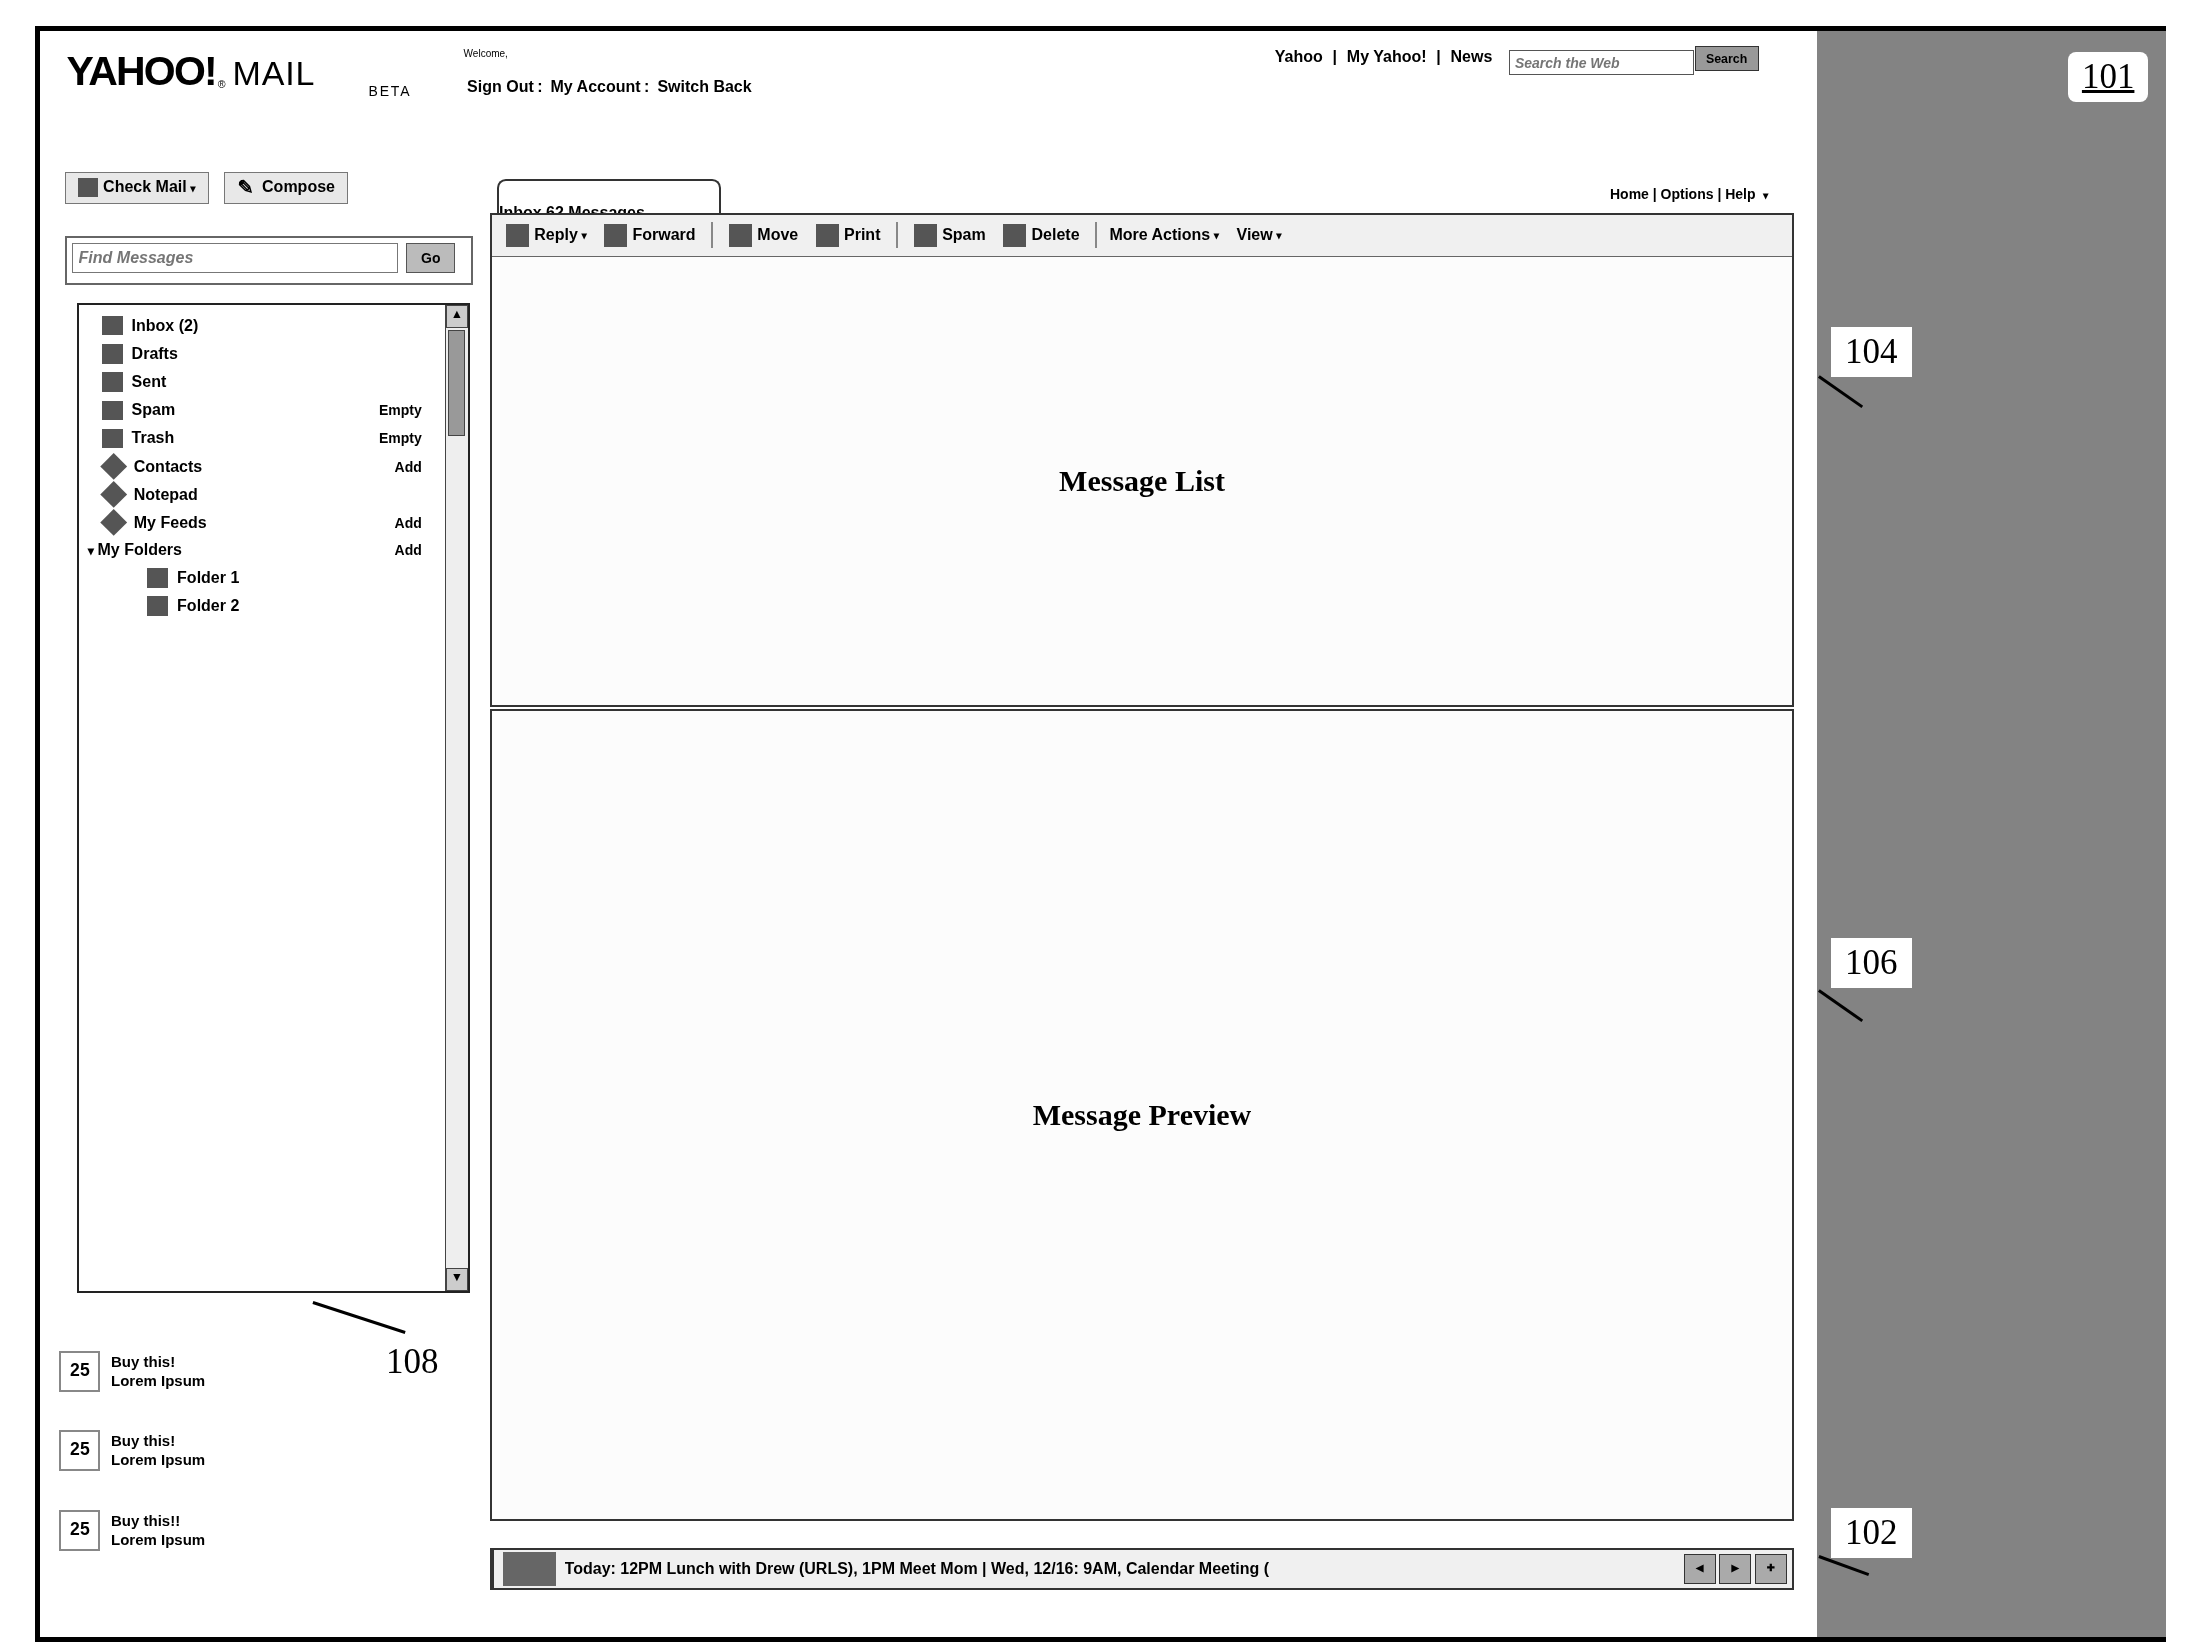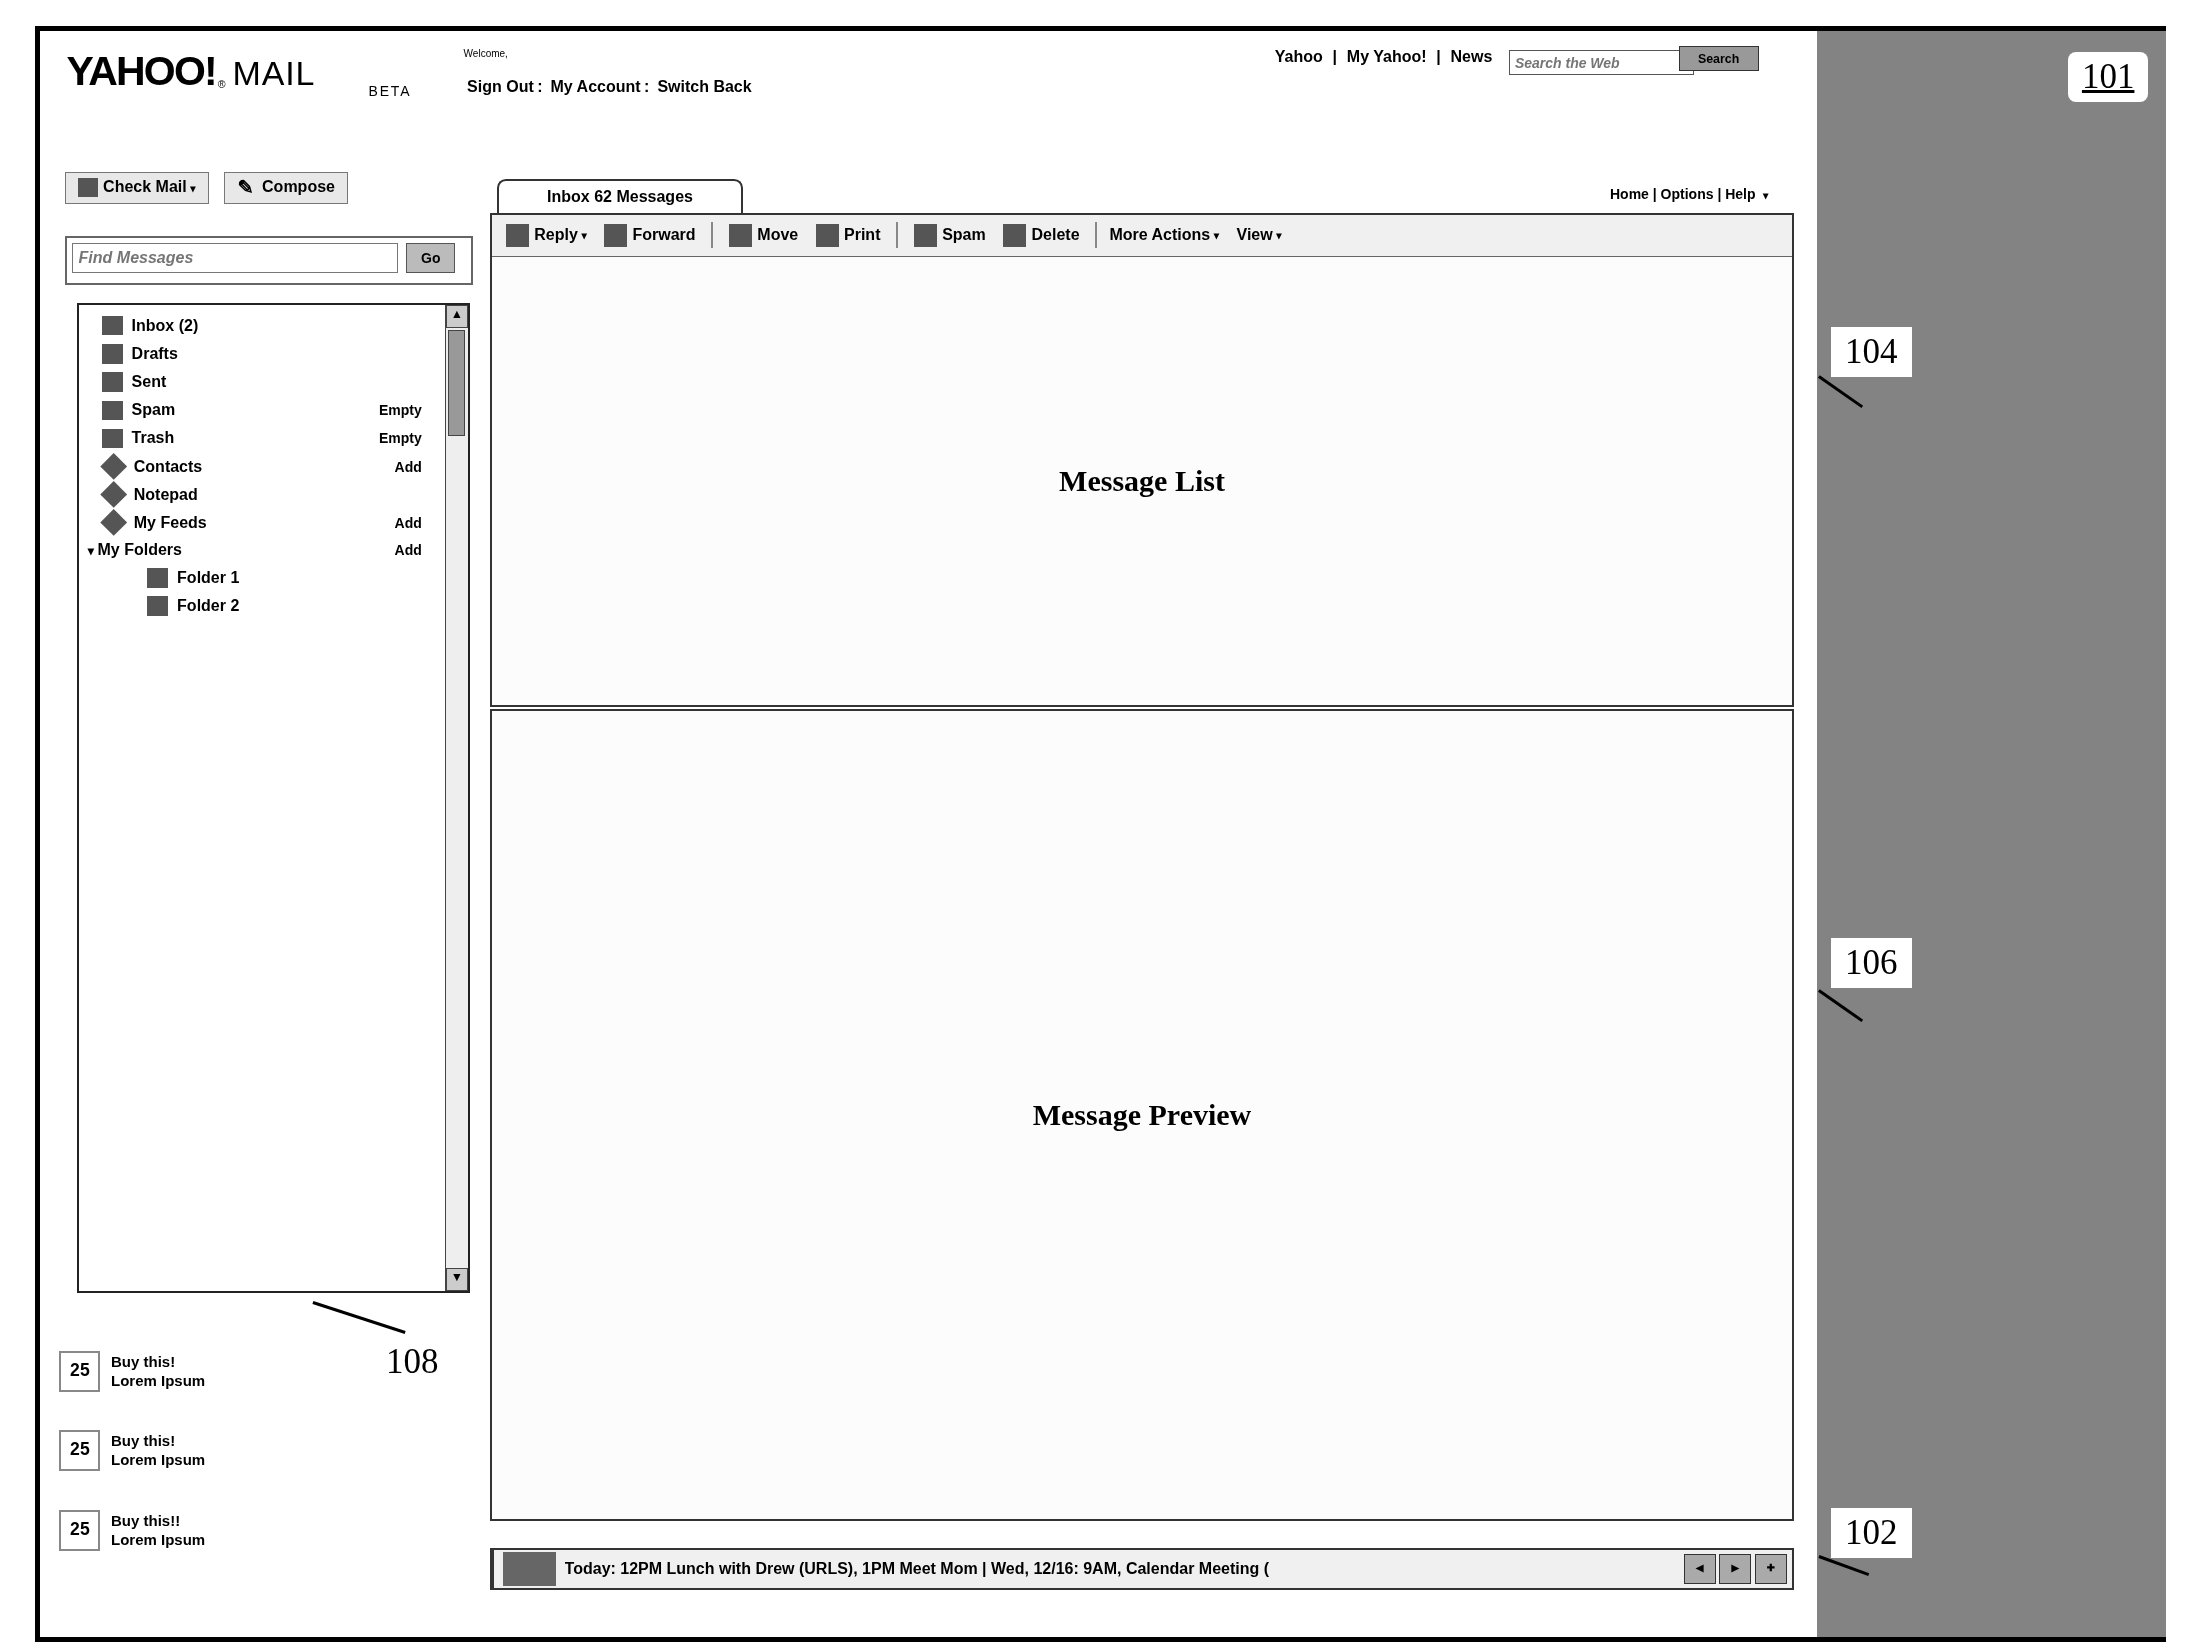--- a/index.html
+++ b/index.html
@@ -15,21 +15,21 @@
 .logo-yh { font-size: 41px; letter-spacing: -1.8px; color: #000; font-weight: 900; }
 .logo-bang { font-size: 41px; font-weight: 900; }
 .logo-mail { font-size: 34px; font-family: Arial Narrow, Arial; letter-spacing: 0.9px; margin-left: 7px; }
 .logo-beta { position: absolute; left: 311px; top: 42px; font-size: 14px; letter-spacing: 1.8px; }
 .welcome { position: absolute; left: 406px; top: 7px; font-size: 10px; font-weight: normal; }
 .subrow { position: absolute; left: 406px; top: 37px; font-size: 16px; font-weight: bold; }
 .subrow span { margin: 0 3.5px; }
 .topnav { position: absolute; right: 300px; top: 7px; font-size: 16px; font-weight: bold; }
 .topnav span { margin: 0 5.3px; }
 .search-box { position: absolute; right: 104px; top: 9px; width: 185px; height: 25px; border: 1.8px solid #555; font-size: 14px; padding: 1.8px 5.3px; font-style: italic; font-weight: bold; background: #fff; }
-.search-btn { position: absolute; right: 39px; top: 5.3px; width: 80px; height: 25px; background: #999; border: 1.8px solid #333; font-size: 12.4px; font-weight: bold; }
+.search-btn { position: absolute; right: 39px; top: 5.3px; width: 64px; height: 25px; background: #999; border: 1.8px solid #333; font-size: 12.4px; font-weight: bold; }
 
 
 .toolbars { position: absolute; left: 25px; top: 141px; width: 1736px; }
 .action-btn { display: inline-block; border: 1.8px solid #777; padding: 5.3px 12.4px; font-size: 16px; font-weight: bold; background: #e8e8e8; margin-right: 12.4px; }
 .icon-sq { display: inline-block; width: 19.4px; height: 19.4px; background: #555; vertical-align: middle; margin-right: 5.3px; }
 .compose-icon { display: inline-block; width: 19.4px; height: 19.4px; position: relative; vertical-align: middle; margin-right: 5.3px; }
 .compose-icon::before { content: "✎"; font-size: 19.4px; position: absolute; left: 0; top: -1.8px; }
 .tri { font-size: 10.6px; margin-left: 3.5px; }
 
 .search-panel { position: absolute; left: 25px; top: 205px; width: 408px; height: 49px; border: 2.6px solid #666; padding: 5.3px; }
@@ -49,21 +49,21 @@
 .frow .hint { margin-left: auto; margin-right: 12.4px; font-weight: bold; font-size: 14px; }
 .frow.sub { padding-left: 49px; }
 .disclose { font-size: 12.4px; margin-right: 3.5px; }
 
 
 .mini-ad { position: absolute; left: 19.4px; width: 353px; display: flex; align-items: center; }
 .mini-ad .mbox { width: 41px; height: 41px; border: 2.6px solid #888; text-align: center; font-size: 17.6px; font-weight: bold; line-height: 35px; margin-right: 10.6px; }
 .mini-ad .mtext { font-size: 15px; font-weight: bold; line-height: 19.4px; }
 
 
-.tab { position: absolute; left: 457px; top: 148px; width: 246px; height: 35px; border: 2.6px solid #333; border-bottom: none; border-top-left-radius: 8.8px; border-top-right-radius: 8.8px; background: #fff; text-align: center; font-weight: bold; font-size: 16px; padding-top: 7px; }
+.tab { position: absolute; left: 457px; top: 148px; width: 224px; height: 35px; border: 2.6px solid #333; border-bottom: none; border-top-left-radius: 8.8px; border-top-right-radius: 8.8px; background: #fff; font-weight: bold; font-size: 16px; padding-top: 23px; }
 .toplinks { position: absolute; left: 1570px; top: 155px; font-size: 14px; font-weight: bold; }
 .msgbox { position: absolute; left: 450px; top: 182px; width: 1304px; border: 2.6px solid #333; }
 .msg-toolbar { height: 42px; border-bottom: 1.8px solid #666; background: #f0f0f0; display: flex; align-items: center; padding: 0 7px; gap: 3.5px; font-size: 16px; font-weight: bold; }
 .tb-btn { display: inline-flex; align-items: center; padding: 3.5px 7px; text-align: center; }
 .tb-btn .icon-sq { width: 23px; height: 23px; }
 .tb-sep { width: 1.8px; height: 26.5px; background: #888; margin: 0 5.3px; }
 .list-pane { height: 448px; background: #fcfcfc; position: relative; }
 .placeholder { position: absolute; left: 50%; top: 50%; transform: translate(-50%,-50%); font-size: 30px; font-weight: bold; font-family: Tahoma; }
 .preview-box { position: absolute; left: 450px; top: 678px; width: 1304px; height: 812px; border: 2.6px solid #333; background: #fcfcfc; }
 .preview-box .placeholder { font-size: 30px; }

